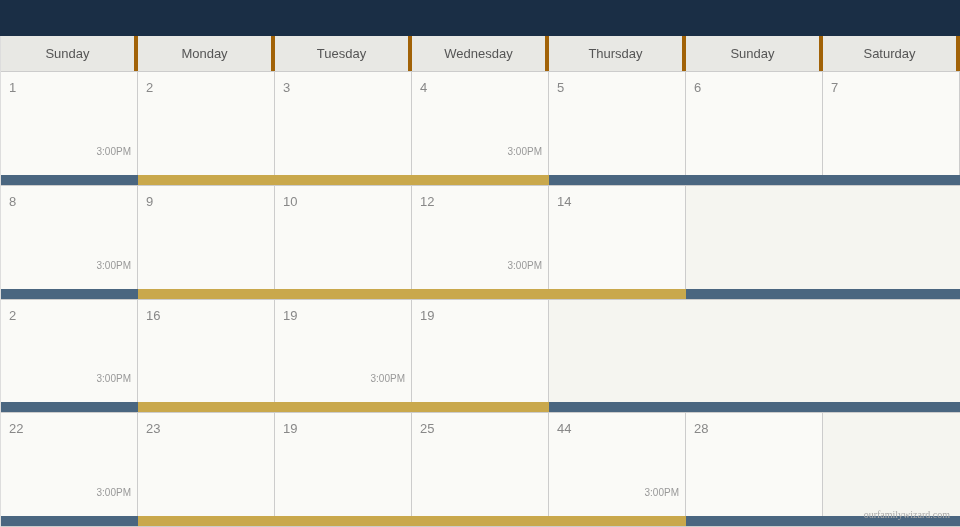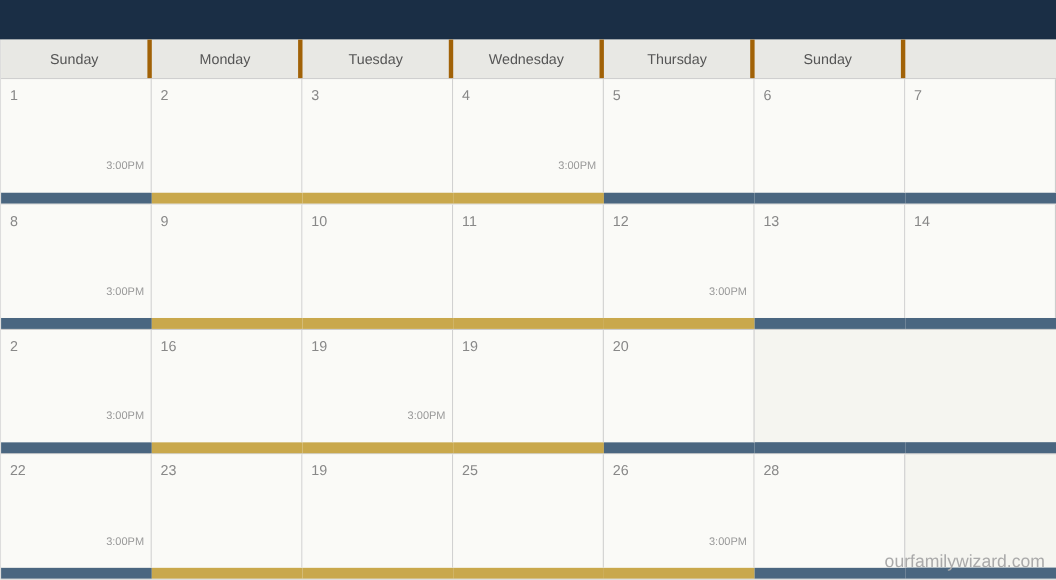--- a/index.html
+++ b/index.html
@@ -113,42 +113,43 @@
     }
 
     .bar-gold {
       background: #c9a84c;
     }
 
     .watermark {
       position: absolute;
       bottom: 6px;
       right: 10px;
-      font-family: Liberation Sans, sans-serif;
-      font-size: 16px;
+      font-family: Liberation Serif, serif;
+      font-size: 10px;
       color: #aaa;
     }
 
     .last-week .day-cell {
       min-height: 65px;
     }
   </style>
 </head>
 <body>
 
 <div class="page-wrapper">
   <div class="header"></div>
   <div class="calendar">
     <div class="day-headers">
     <div class="day-header">Sunday</div>
         <div class="day-header">Monday</div>
         <div class="day-header">Tuesday</div>
         <div class="day-header">Wednesday</div>
         <div class="day-header">Thursday</div>
         <div class="day-header">Sunday</div>
+        <div class="day-header">Saturday</div>
       </div>
     <div class="weeks-container">
     <div class="week-row">
           <div class="week-cells">
             <div class="day-cell"><span class="day-number">1</span><span class="time-label">3:00PM</span></div>
             <div class="day-cell"><span class="day-number">2</span></div>
             <div class="day-cell"><span class="day-number">3</span></div>
             <div class="day-cell"><span class="day-number">4</span><span class="time-label">3:00PM</span></div>
             <div class="day-cell"><span class="day-number">5</span></div>
             <div class="day-cell"><span class="day-number">6</span></div>
@@ -162,60 +163,57 @@
             <div class="bar-segment bar-dark"></div>
             <div class="bar-segment bar-dark"></div>
             <div class="bar-segment bar-dark"></div>
           </div>
         </div>
         <div class="week-row">
           <div class="week-cells">
             <div class="day-cell"><span class="day-number">8</span><span class="time-label">3:00PM</span></div>
             <div class="day-cell"><span class="day-number">9</span></div>
             <div class="day-cell"><span class="day-number">10</span></div>
-            <div class="day-cell"><span class="day-number">11</span></div>
             <div class="day-cell"><span class="day-number">12</span><span class="time-label">3:00PM</span></div>
-            <div class="day-cell"><span class="day-number">13</span></div>
             <div class="day-cell"><span class="day-number">14</span></div>
           </div>
           <div class="bar-row">
             <div class="bar-segment bar-dark"></div>
             <div class="bar-segment bar-gold"></div>
             <div class="bar-segment bar-gold"></div>
             <div class="bar-segment bar-gold"></div>
             <div class="bar-segment bar-gold"></div>
             <div class="bar-segment bar-dark"></div>
             <div class="bar-segment bar-dark"></div>
           </div>
         </div>
         <div class="week-row">
           <div class="week-cells">
             <div class="day-cell"><span class="day-number">2</span><span class="time-label">3:00PM</span></div>
             <div class="day-cell"><span class="day-number">16</span></div>
             <div class="day-cell"><span class="day-number">19</span><span class="time-label">3:00PM</span></div>
             <div class="day-cell"><span class="day-number">19</span></div>
-            <div class="day-cell"><span class="day-number">20</span></div>
           </div>
           <div class="bar-row">
             <div class="bar-segment bar-dark"></div>
             <div class="bar-segment bar-gold"></div>
             <div class="bar-segment bar-gold"></div>
             <div class="bar-segment bar-gold"></div>
             <div class="bar-segment bar-dark"></div>
             <div class="bar-segment bar-dark"></div>
             <div class="bar-segment bar-dark"></div>
           </div>
         </div>
         <div class="week-row last-week">
           <div class="week-cells">
             <div class="day-cell"><span class="day-number">22</span><span class="time-label">3:00PM</span></div>
             <div class="day-cell"><span class="day-number">23</span></div>
             <div class="day-cell"><span class="day-number">19</span></div>
             <div class="day-cell"><span class="day-number">25</span></div>
-            <div class="day-cell"><span class="day-number">26</span><span class="time-label">3:00PM</span></div>
+            <div class="day-cell"><span class="day-number">44</span><span class="time-label">3:00PM</span></div>
             <div class="day-cell"><span class="day-number">28</span></div>
           </div>
           <div class="bar-row">
             <div class="bar-segment bar-dark"></div>
             <div class="bar-segment bar-gold"></div>
             <div class="bar-segment bar-gold"></div>
             <div class="bar-segment bar-gold"></div>
             <div class="bar-segment bar-gold"></div>
             <div class="bar-segment bar-dark"></div>
             <div class="bar-segment bar-dark"></div>

